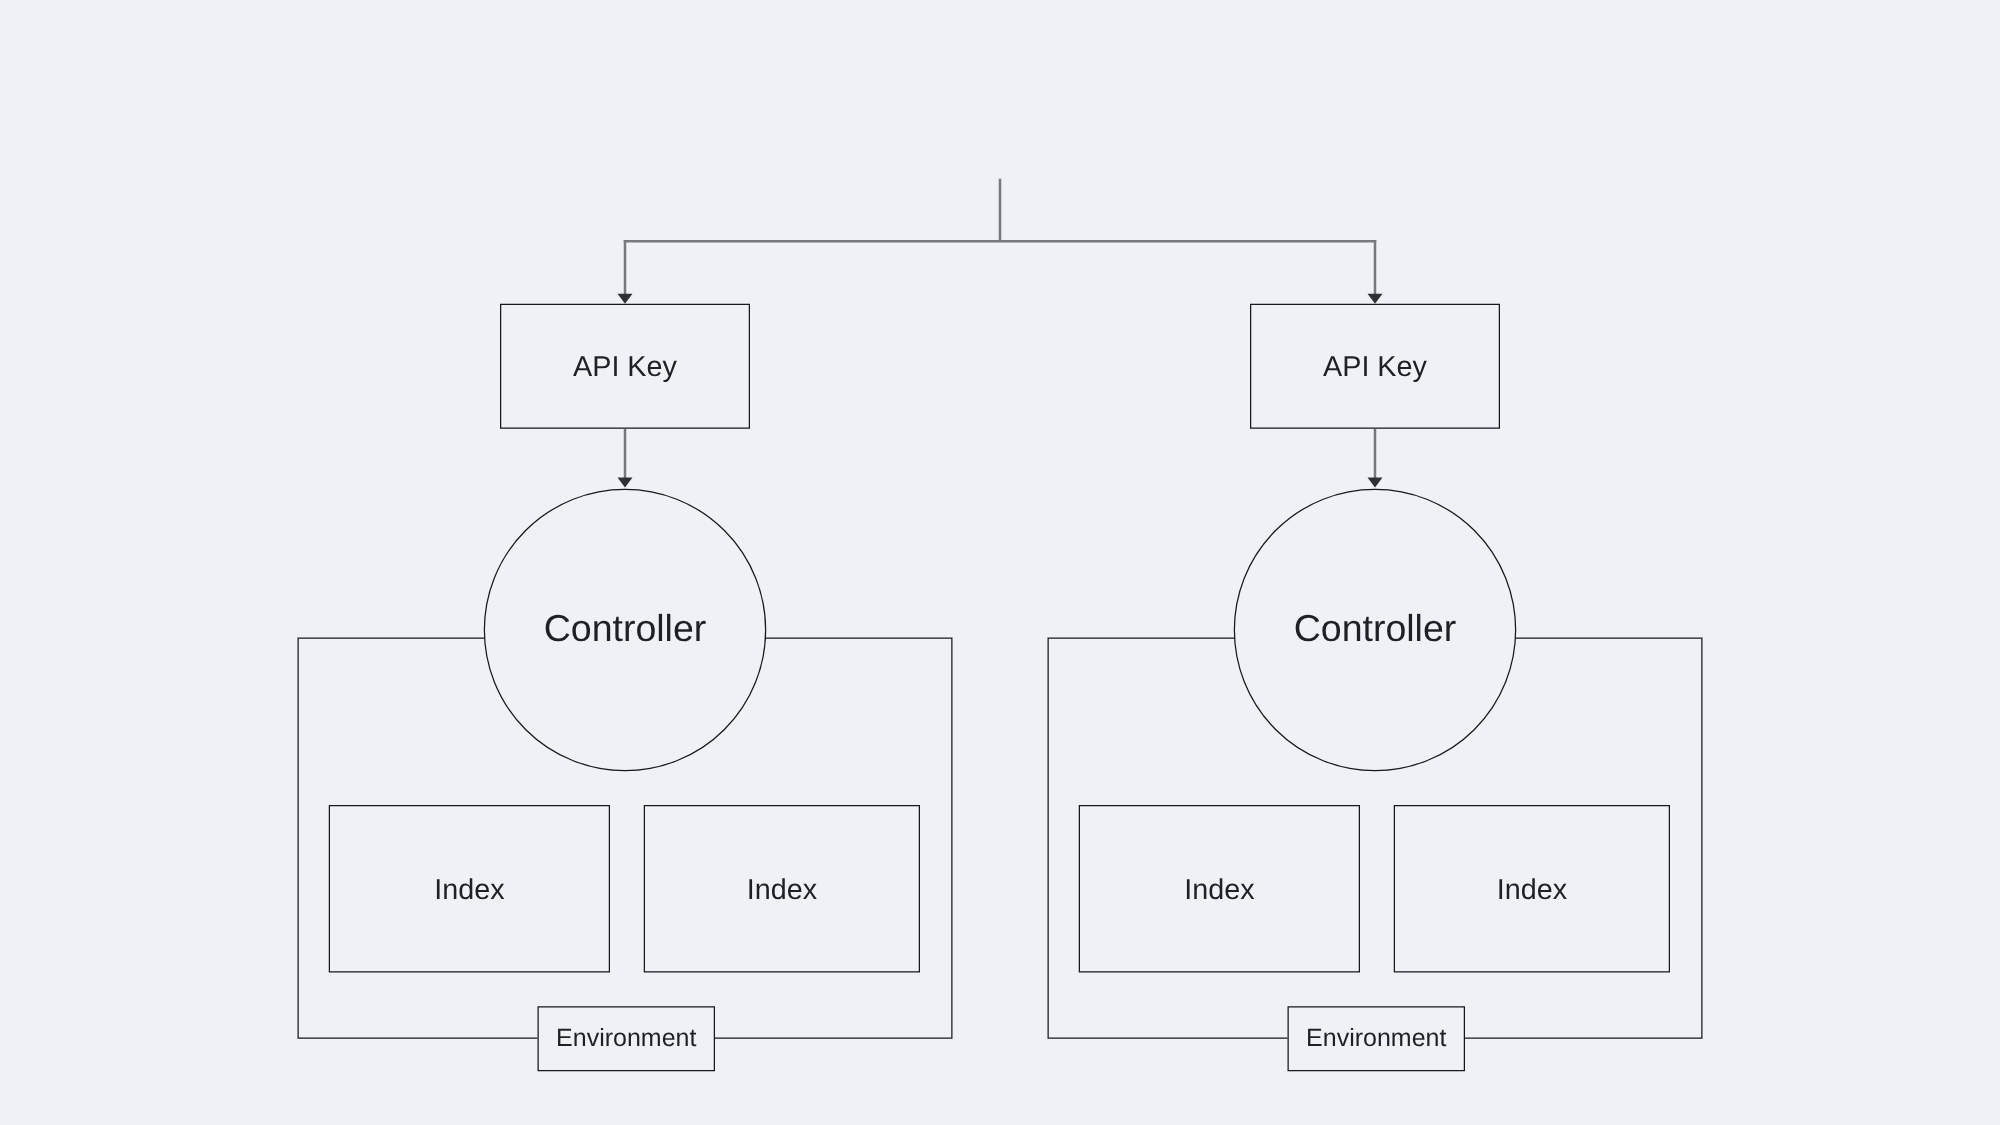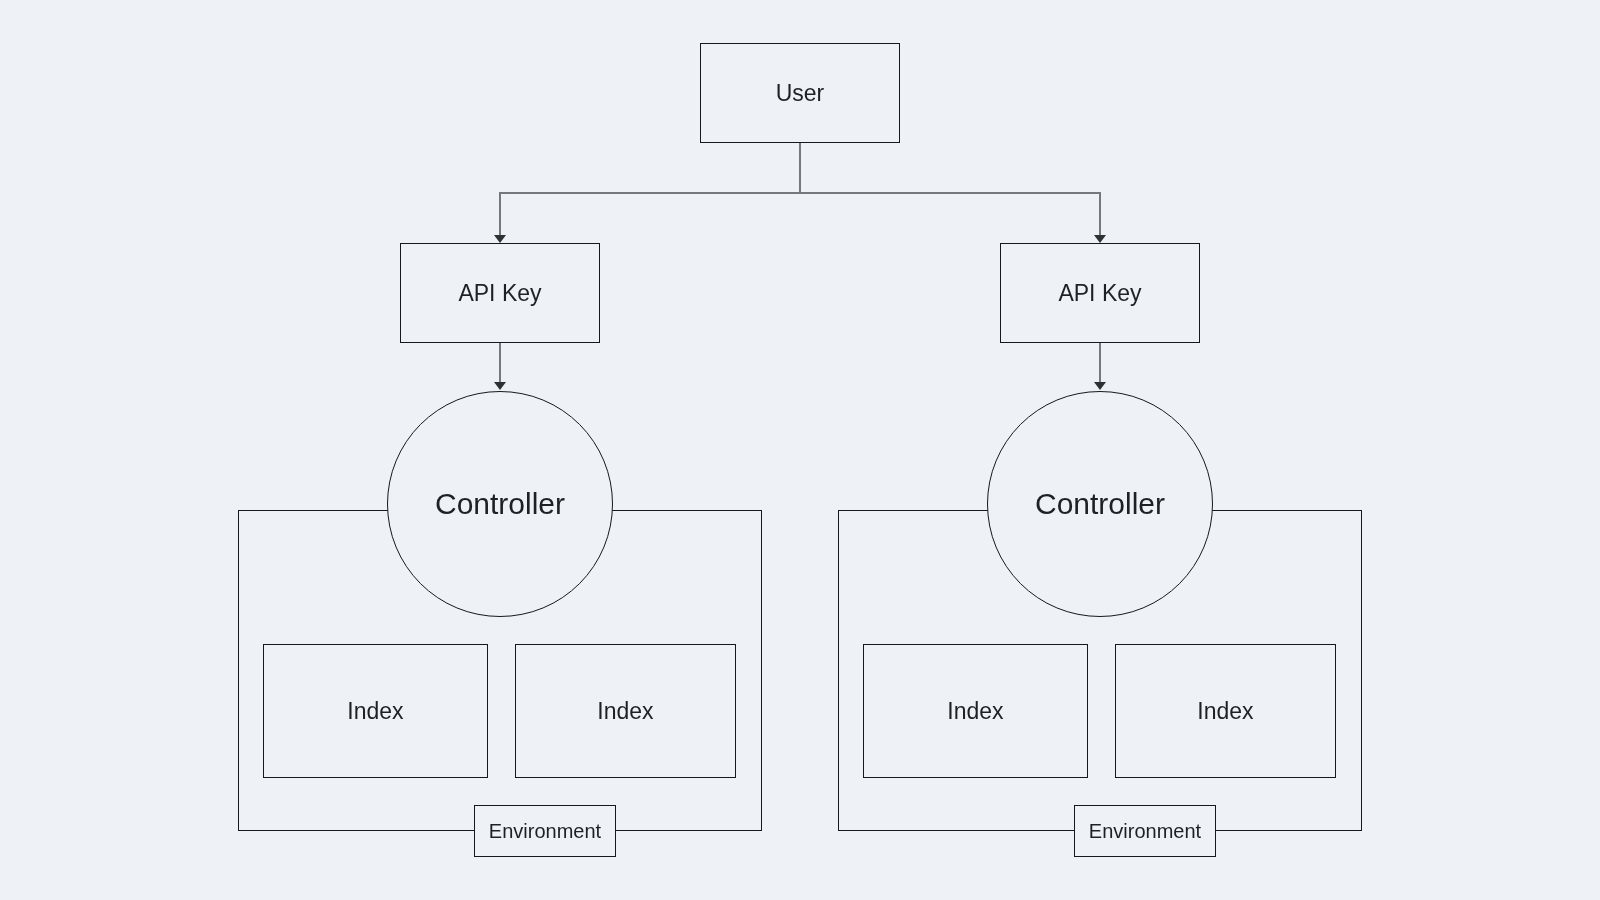--- a/index.html
+++ b/index.html
@@ -53,21 +53,20 @@
   .env-label {
     position: absolute;
     box-sizing: border-box;
     border: 1px solid #15181c;
     background: #eef2f6;
     display: flex;
     align-items: center;
     justify-content: center;
     font-size: 20px;
     z-index: 4;
-    margin-left: 44px;
   }
   .edge {
     position: absolute;
     background: #75787c;
     z-index: 0;
   }
   .edge.v { width: 2px; }
   .edge.h { height: 2px; }
   .arrow-down {
     position: absolute;
@@ -92,23 +91,20 @@
 
   <div class="edge v" style="left:1099px; top:192px; height:44px;"></div>
   <div class="arrow-down" style="left:1094px; top:235px;"></div>
 
   <div class="edge v" style="left:499px; top:343px; height:40px;"></div>
   <div class="arrow-down" style="left:494px; top:382px;"></div>
 
   <div class="edge v" style="left:1099px; top:343px; height:40px;"></div>
   <div class="arrow-down" style="left:1094px; top:382px;"></div>
 
-  <div class="node" style="left:700px; top:43px; width:200px; height:100px;">
-    <span>User</span>
-  </div>
 
   <div class="node" style="left:400px; top:243px; width:200px; height:100px;">
     <span>API Key</span>
   </div>
 
   <div class="container-rect" style="left:238px; top:510px; width:524px; height:321px;"></div>
 
   <div class="circle-node" style="left:387px; top:391px; width:226px; height:226px;">
     <span>Controller</span>
   </div>

